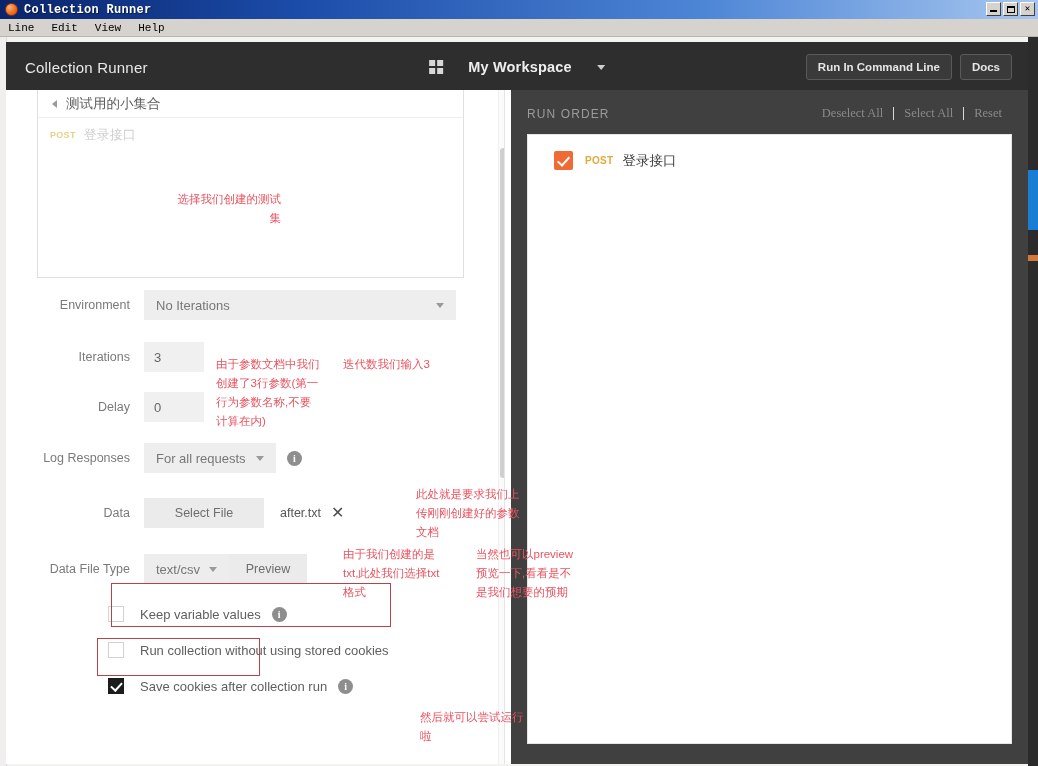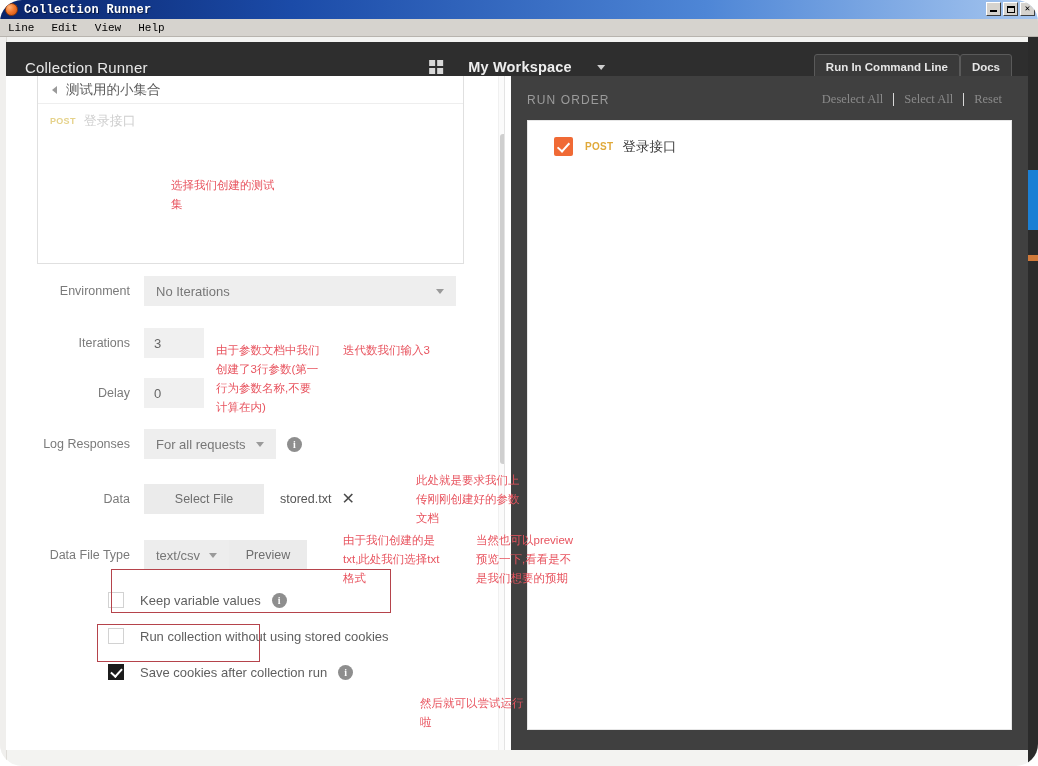--- a/index.html
+++ b/index.html
@@ -2,21 +2,21 @@
 <html><head>
 <meta charset="utf-8">
 <style>
   html,body{margin:0;padding:0;}
   body{
     width:1038px;height:766px;overflow:hidden;
     background:#ffffff;
     font-family:"Liberation Sans","DejaVu Sans",sans-serif;
     -webkit-font-smoothing:antialiased;
   }
-  .app{position:relative;width:1038px;height:766px;overflow:hidden;background:#f3f3f1;border-radius:22px;}
+  .app{position:relative;width:1038px;height:766px;overflow:hidden;background:#f3f3f1;}
 
   
   .titlebar{
     position:absolute;left:0;top:0;width:1038px;height:19px;
     background:linear-gradient(to right,#0a246a 0%,#1b4ba8 28%,#4e86d6 68%,#a6c6ef 100%);
     display:flex;align-items:center;
   }
   .tb-icon{
     width:13px;height:13px;border-radius:50%;margin-left:5px;flex:0 0 auto;
     background:radial-gradient(circle at 32% 30%,#ffb27a 0%,#f2762c 48%,#c94f12 100%);
@@ -60,28 +60,28 @@
   }
   .pm-title{color:#e8e8e8;font-size:15px;margin-left:19px;letter-spacing:.2px;}
   .ws{
     position:absolute;left:50%;transform:translateX(-50%);
     display:flex;align-items:center;gap:25px;justify-content:flex-end;
   }
   .ws-grid{display:grid;grid-template-columns:6px 6px;grid-template-rows:6px 6px;gap:2px;}
   .ws-grid i{background:#d8d8d8;display:block;width:6px;height:6px;}
   .ws-name{color:#eeeeee;font-size:14.5px;font-weight:bold;letter-spacing:.2px;}
   .caret-dn{width:0;height:0;border-left:4.5px solid transparent;border-right:4.5px solid transparent;border-top:5px solid #cfcfcf;}
-  .hdr-actions{position:absolute;right:16px;display:flex;align-items:center;}
+  .hdr-actions{position:absolute;right:16px;display:flex;gap:8px;align-items:center;}
   .hdr-btn{
     border:1px solid #5a5a5a;background:#3a3a3a;color:#e6e6e6;
     font-size:11.5px;font-weight:bold;padding:6px 11px;border-radius:3px;white-space:nowrap;
   }
 
   
-  .body-wrap{position:absolute;left:6px;top:76px;width:1022px;height:674px;background:#fff;}
+  .body-wrap{position:absolute;left:6px;top:90px;width:1022px;height:674px;background:#fff;}
   .left-pane{position:absolute;left:0;top:0;width:498px;height:674px;background:#fff;overflow:hidden;}
   .divider{position:absolute;left:498px;top:0;width:1px;height:674px;background:#e4e4e4;}
   .right-pane{position:absolute;left:505px;top:0;width:517px;height:674px;background:#404040;}
 
   
   .coll-card{
     position:absolute;left:31px;top:0px;width:427px;height:188px;
     border:1px solid #e0e0e0;border-top:none;background:#fff;box-sizing:border-box;
   }
   .coll-head{
@@ -260,21 +260,21 @@
               <span class="caret-dn"></span>
             </div>
             <div class="info-i">i</div>
           </div>
         </div>
 
         <div class="frow" style="height:58px;">
           <div class="flabel">Data</div>
           <div class="fctl">
             <div class="btn-grey" style="width:120px;">Select File</div>
-            <div class="fname">stored.txt</div>
+            <div class="fname">after.txt</div>
             <div class="xmark">✕</div>
           </div>
         </div>
 
         <div class="frow" style="height:54px;">
           <div class="flabel">Data File Type</div>
           <div class="fctl">
             <div class="sel sel-type">
               <span>text/csv</span>
               <span class="caret-dn"></span>
@@ -297,21 +297,21 @@
         <div class="cbrow">
           <div class="cb on"></div>
           <div class="cblabel">Save cookies after collection run</div>
           <div class="info-i">i</div>
         </div>
       </div>
 
       <div class="hl" style="left:105px;top:493px;width:280px;height:44px;"></div>
       <div class="hl" style="left:91px;top:548px;width:163px;height:38px;"></div>
 
-      <div class="ann" style="left:165px;top:100px;width:110px;">选择我们创建的测试
+      <div class="ann" style="left:165px;top:100px;width:110px;text-align:right;">选择我们创建的测试
 集</div>
       <div class="ann" style="left:210px;top:265px;width:118px;">由于参数文档中我们
 创建了3行参数(第一
 行为参数名称,不要
 计算在内)</div>
       <div class="ann" style="left:337px;top:265px;width:110px;">迭代数我们输入3</div>
       <div class="ann" style="left:337px;top:455px;width:112px;">由于我们创建的是
 txt,此处我们选择txt
 格式</div>
 

